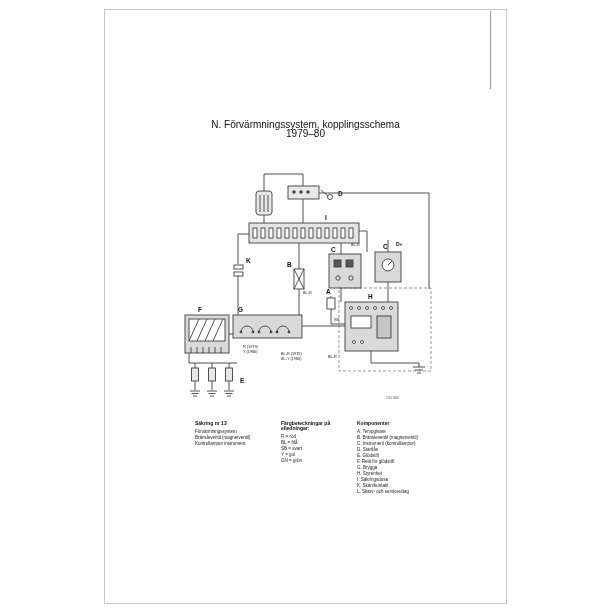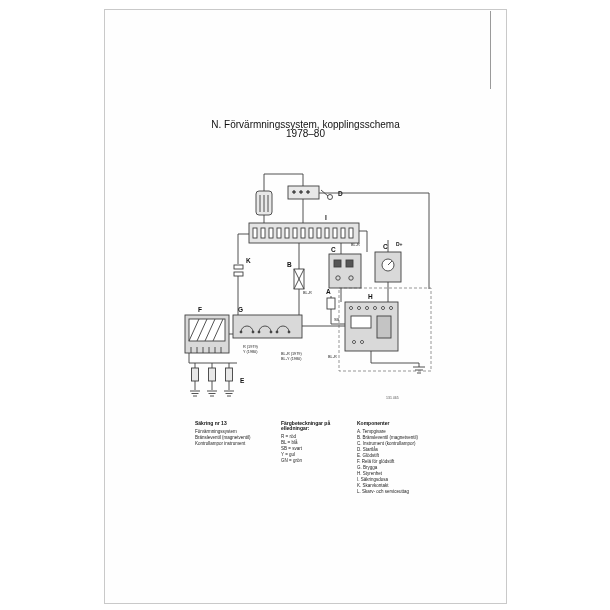--- a/index.html
+++ b/index.html
@@ -21,21 +21,21 @@
 </style>
 </head>
 <body>
 
 <div class="page">
 
   <div class="edge-mark"></div>
 
   <div class="title">
     <div>N. Förvärmningssystem, kopplingsschema</div>
-    <div>1978–80</div>
+    <div>1979–80</div>
   </div>
 
   <div class="diagram-wrap">
     <svg width="260" height="245" viewBox="0 0 260 245">
 
       <g stroke="#3f3f3f" stroke-width="0.9" fill="none">
         <polyline points="83,25 83,8 122,8 122,20"></polyline>
         <polyline points="138,27 248,27 248,123"></polyline>
         <line x1="122" y1="33" x2="122" y2="57"></line>
         <line x1="83" y1="49" x2="83" y2="57"></line>

